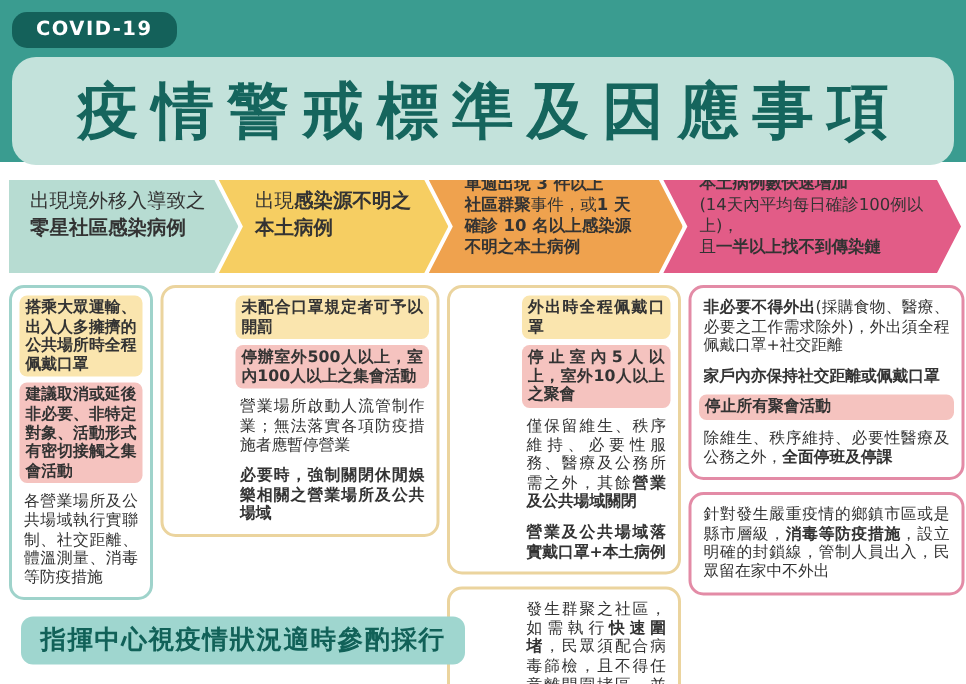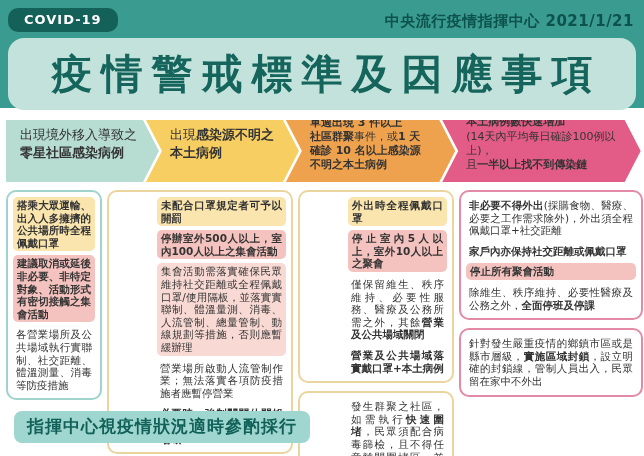--- a/index.html
+++ b/index.html
@@ -69,21 +69,20 @@
     padding:4px 13px 5px; border-radius:8px; letter-spacing:1px; white-space:nowrap;
   }
 </style>
 </head>
 <body>
 
 <div class="page">
 
   <div class="header">
     <div class="badge">COVID-19</div>
-    <div class="org-date">中央流行疫情指揮中心  2021/1/21</div>
     <div class="title-panel">
       <div class="title">疫情警戒標準及因應事項</div>
     </div>
   </div>
 
   <div class="levels">
     <div class="level lv1 first">
       <div><span>出現境外移入導致之</span></div>
       <div><span style="font-weight: 700;">零星社區感染病例</span></div>
     </div>
@@ -111,21 +110,20 @@
         <div class="box yellow"><span style="font-weight: 700;">搭乘大眾運輸、出入人多擁擠的公共場所時全程佩戴口罩</span></div>
         <div class="box pink"><span style="font-weight: 700;">建議取消或延後非必要、非特定對象、活動形式有密切接觸之集會活動</span></div>
         <div class="box plain"><span>各營業場所及公共場域執行實聯制、社交距離、體溫測量、消毒等防疫措施</span></div>
       </div>
     </div>
 
     <div class="col col2">
       <div class="group tan-border">
         <div class="box yellow"><span style="font-weight: 700;">未配合口罩規定者可予以開罰</span></div>
         <div class="box pink"><span style="font-weight: 700;">停辦室外500人以上，室內100人以上之集會活動</span></div>
-        <div class="box lightpink"><span>集會活動需落實確保民眾維持社交距離或全程佩戴口罩/使用隔板，並落實實聯制、體溫量測、消毒、人流管制、總量管制、動線規劃等措施，否則應暫緩辦理</span></div>
         <div class="box plain"><span>營業場所啟動人流管制作業；無法落實各項防疫措施者應暫停營業</span></div>
         <div class="box plain"><span style="font-weight: 700;">必要時，強制關閉休閒娛樂相關之營業場所及公共場域</span></div>
       </div>
     </div>
 
     <div class="col col3">
       <div class="group tan-border">
         <div class="box yellow"><span style="font-weight: 700;">外出時全程佩戴口罩</span></div>
         <div class="box pink"><span style="font-weight: 700;">停止室內5人以上，室外10人以上之聚會</span></div>
         <div class="box plain"><span>僅保留維生、秩序維持、必要性服務、醫療及公務所需之外，其餘</span><span style="font-weight: 700;">營業及公共場域關閉</span></div>
@@ -137,21 +135,21 @@
     </div>
 
     <div class="col col4">
       <div class="group pinkish-border">
         <div class="box plain"><span style="font-weight: 700;">非必要不得外出</span><span>(採購食物、醫療、必要之工作需求除外)，外出須全程佩戴口罩+社交距離</span></div>
         <div class="box plain"><span style="font-weight: 700;">家戶內亦保持社交距離或佩戴口罩</span></div>
         <div class="box pink"><span style="font-weight: 700;">停止所有聚會活動</span></div>
         <div class="box plain"><span>除維生、秩序維持、必要性醫療及公務之外，</span><span style="font-weight: 700;">全面停班及停課</span></div>
       </div>
       <div class="group pinkish-border">
-        <div class="box plain"><span>針對發生嚴重疫情的鄉鎮市區或是縣市層級，</span><span style="font-weight: 700;">實施區域封鎖</span><span>，設立明確的封鎖線，管制人員出入，民眾留在家中不外出</span></div>
+        <div class="box plain"><span>針對發生嚴重疫情的鄉鎮市區或是縣市層級，</span><span style="font-weight: 700;">消毒等防疫措施</span><span>，設立明確的封鎖線，管制人員出入，民眾留在家中不外出</span></div>
       </div>
     </div>
 
   </div>
 
   <div class="footer">指揮中心視疫情狀況適時參酌採行</div>
 
 </div>
 
 </body></html>

